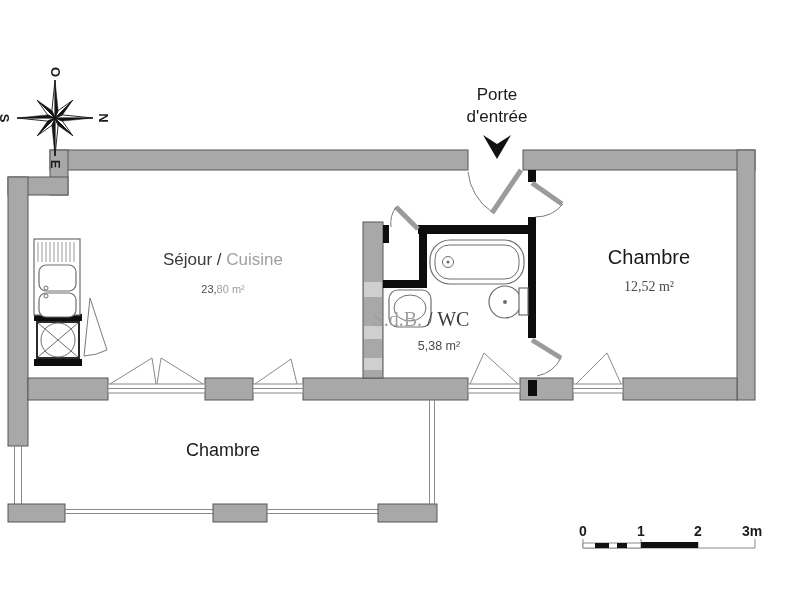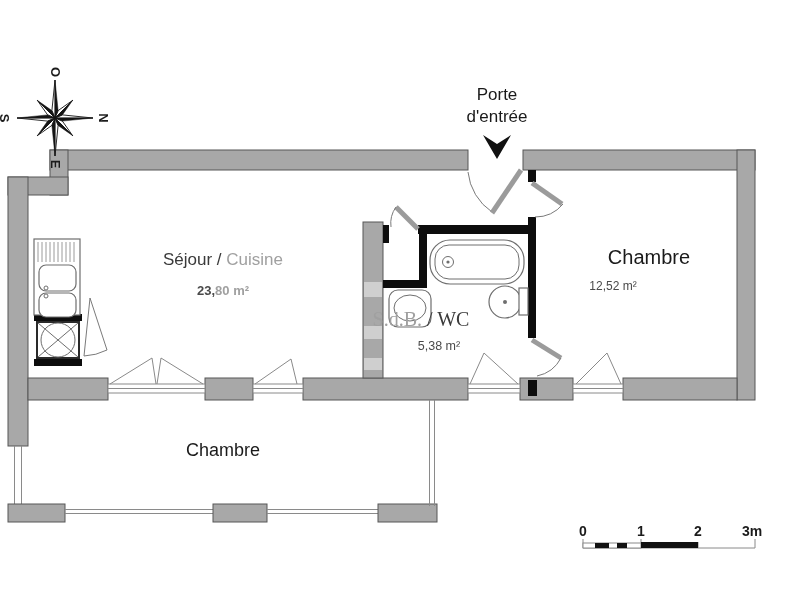--- a/index.html
+++ b/index.html
@@ -184,27 +184,27 @@
   </svg>
 
   <div class="lbl t-dark" style="left:497px;top:84px;font-size:17px;line-height:22px;">
     <div>Porte</div>
     <div>d'entrée</div>
   </div>
 
   <div class="lbl" style="left:223px;top:250px;font-size:17px;">
     <span class="t-mid">Séjour /</span><span class="t-light"> Cuisine</span>
   </div>
-  <div class="lbl" style="left:223px;top:283px;font-size:13px;font-weight:bold;">
+  <div class="lbl" style="left:223px;top:283px;font-size:11px;">
     <span class="t-area">23,</span><span class="t-light">80 m²</span>
   </div>
 
   <div class="lbl" style="left:421px;top:308px;font-size:20px;font-family:Liberation Serif, serif;">
     <span class="t-light">S.d.B.</span><span class="t-mid"> / WC</span>
   </div>
   <div class="lbl t-area" style="left:439px;top:339px;font-size:12.5px;text-align:center;">5,38 m²</div>
 
   <div class="lbl t-dark" style="left:649px;top:246px;font-size:20px;">Chambre</div>
-  <div class="lbl t-area" style="left:613px;top:279px;font-size:12px;">12,52 m²</div>
+  <div class="lbl t-area" style="left:649px;top:279px;font-size:14px;font-family:Liberation Serif, serif;">12,52 m²</div>
 
   <div class="lbl t-dark" style="left:223px;top:440px;font-size:18px;">Chambre</div>
 
 </div>
 
 </body></html>

